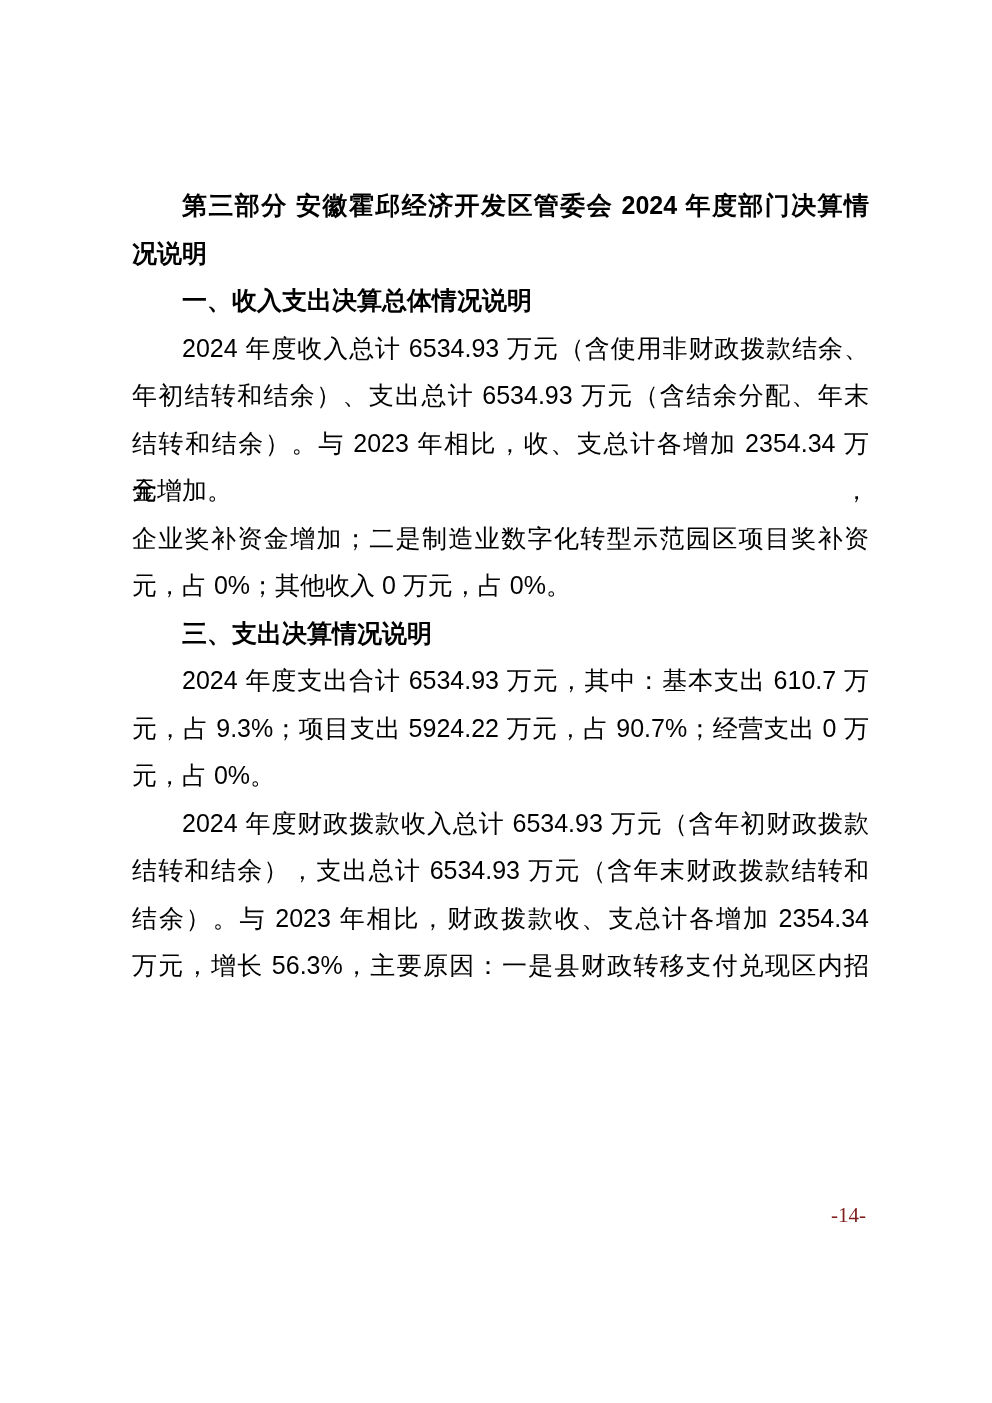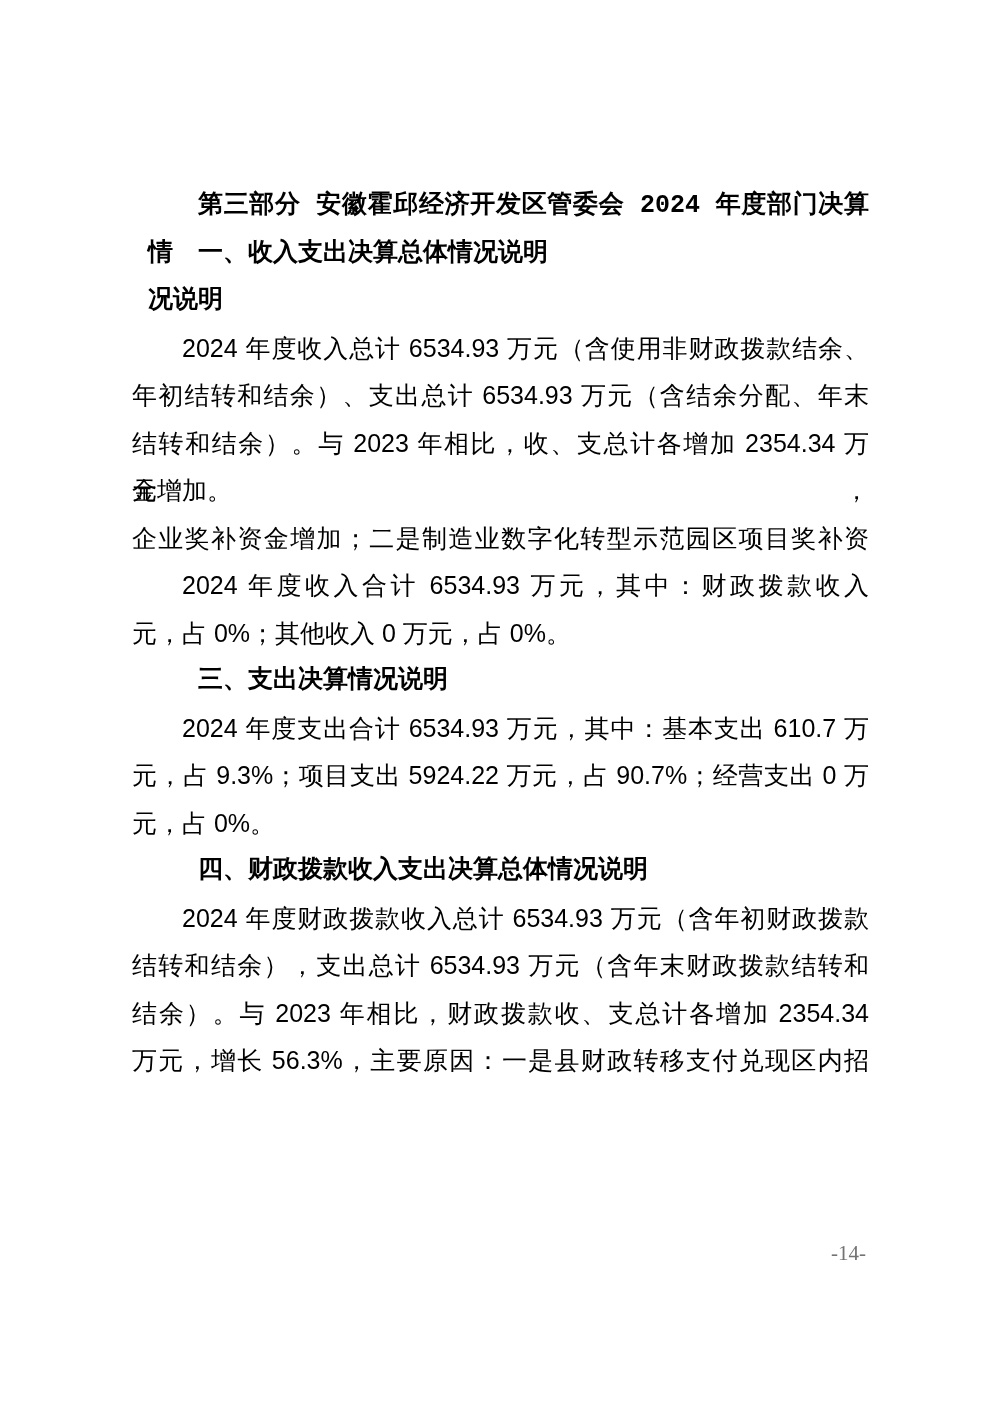--- a/index.html
+++ b/index.html
@@ -40,59 +40,56 @@
   .jl {
     text-align: justify;
     text-align-last: justify;
   }
   
   .indent {
     text-indent: 2em;
   }
   
   .head {
-    font-family: Liberation Mono, monospace;
+    font-family: Liberation Sans, sans-serif;
     font-weight: 700;
-    margin-left: 16px;
   }
   .pageno {
     position: absolute;
-    top: 1243px;
+    top: 1205px;
     right: 126px;
     font-size: 21px;
     line-height: 21px;
     font-family: "Liberation Serif", "DejaVu Serif", serif;
-    color: #737373;
+    color: #7f1d1d;
   }
 </style>
 </head>
 <body>
 
 <div class="page">
   <div class="content">
 
     <div class="line head indent jl">第三部分 安徽霍邱经济开发区管委会 2024 年度部门决算情</div>
+    <div class="line head">况说明</div>
+
     <div class="line head indent">一、收入支出决算总体情况说明</div>
-
-    <div class="line head">况说明</div>
     <div class="line indent jl">2024 年度收入总计 6534.93 万元（含使用非财政拨款结余、</div>
     <div class="line jl">年初结转和结余）、支出总计 6534.93 万元（含结余分配、年末</div>
     <div class="line jl">结转和结余）。与 2023 年相比，收、支总计各增加 2354.34 万元，</div>
     <div class="line">金增加。</div>
     <div class="line jl">企业奖补资金增加；二是制造业数字化转型示范园区项目奖补资</div>
 
-    <div class="line indent jl">2024 年度收入合计 6534.93 万元，其中：财政拨款收入</div>
     <div class="line">元，占 0%；其他收入 0 万元，占 0%。</div>
 
     <div class="line head indent">三、支出决算情况说明</div>
     <div class="line indent jl">2024 年度支出合计 6534.93 万元，其中：基本支出 610.7 万</div>
     <div class="line jl">元，占 9.3%；项目支出 5924.22 万元，占 90.7%；经营支出 0 万</div>
     <div class="line">元，占 0%。</div>
 
-    <div class="line head indent">四、财政拨款收入支出决算总体情况说明</div>
     <div class="line indent jl">2024 年度财政拨款收入总计 6534.93 万元（含年初财政拨款</div>
     <div class="line jl">结转和结余），支出总计 6534.93 万元（含年末财政拨款结转和</div>
     <div class="line jl">结余）。与 2023 年相比，财政拨款收、支总计各增加 2354.34</div>
     <div class="line jl">万元，增长 56.3%，主要原因：一是县财政转移支付兑现区内招</div>
 
   </div>
 
   <div class="pageno">-14-</div>
 </div>
 

